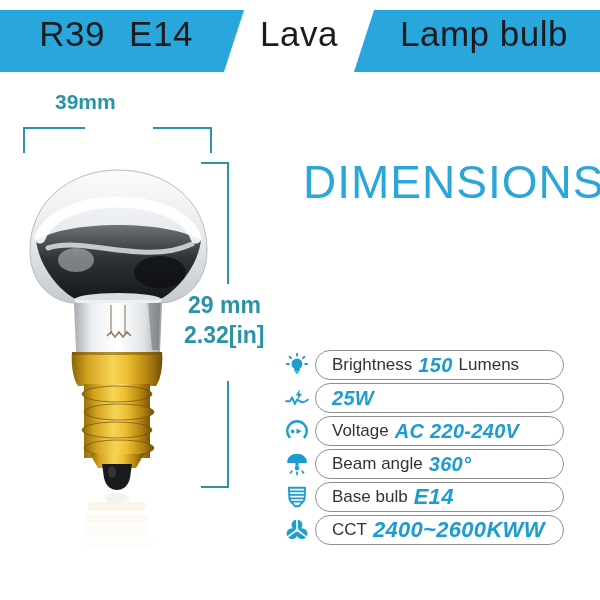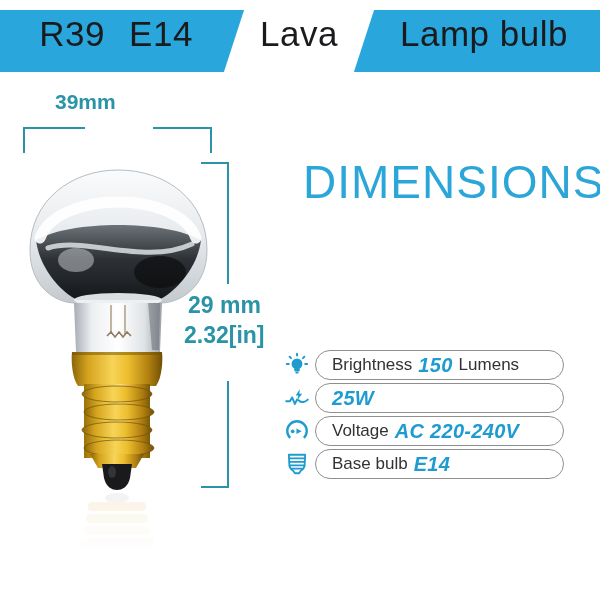--- a/index.html
+++ b/index.html
@@ -188,33 +188,74 @@
             <path d="M11.5,9.8 L16.3,12.3 L11.5,14.8 Z" fill="currentColor"></path>
           </svg>
       </span>
       <div class="pill">
         <span class="lbl">Voltage</span>
         <span class="val">AC 220-240V</span>
         <span class="lbl"></span>
       </div>
     </div>
 
+    <div class="spec-row">
+      <span class="icon">
+        <svg viewBox="0 0 24 24">
+            <path d="M3,10 C3,5.5 7,2.5 12,2.5 C17,2.5 21,5.5 21,10 L21,11 L3,11 Z" fill="currentColor"></path>
+            <rect x="10.5" y="11" width="3" height="2.6" fill="currentColor"></rect>
+            <circle cx="12" cy="15.8" r="2.1" fill="currentColor"></circle>
+            <g stroke="currentColor" stroke-width="1.6" stroke-linecap="round">
+              <line x1="7.2" y1="18.6" x2="6" y2="20.2"></line>
+              <line x1="12" y1="19.6" x2="12" y2="21.6"></line>
+              <line x1="16.8" y1="18.6" x2="18" y2="20.2"></line>
+            </g>
+          </svg>
+      </span>
+      <div class="pill">
+        <span class="lbl">Beam angle</span>
+        <span class="val">360°</span>
+        <span class="lbl"></span>
+      </div>
+    </div>
 
     <div class="spec-row">
       <span class="icon">
         <svg viewBox="0 0 24 24" fill="none" stroke="currentColor" stroke-width="1.7" stroke-linecap="round" stroke-linejoin="round">
             <path d="M4.5,3.5 L19.5,3.5 L19,13.5 C18.8,15.8 17,17.3 15.5,18.3 L14,20.5 L10,20.5 L8.5,18.3 C7,17.3 5.2,15.8 5,13.5 Z"></path>
             <line x1="4.8" y1="6.8" x2="19.2" y2="6.8"></line>
             <line x1="5" y1="10" x2="19" y2="10"></line>
             <line x1="5.3" y1="13.2" x2="18.7" y2="13.2"></line>
             <line x1="7" y1="16.2" x2="17" y2="16.2"></line>
           </svg>
       </span>
       <div class="pill">
         <span class="lbl">Base bulb</span>
         <span class="val">E14</span>
         <span class="lbl"></span>
       </div>
     </div>
 
+    <div class="spec-row">
+      <span class="icon">
+        <svg viewBox="0 0 24 24">
+            <g fill="currentColor">
+              <circle cx="12" cy="7.2" r="5"></circle>
+              <circle cx="7.4" cy="15.3" r="5"></circle>
+              <circle cx="16.6" cy="15.3" r="5"></circle>
+            </g>
+            <g stroke="#ffffff" stroke-width="1.5" stroke-linecap="round">
+              <line x1="12" y1="12" x2="12" y2="2.4"></line>
+              <line x1="12" y1="12" x2="3.6" y2="18.2"></line>
+              <line x1="12" y1="12" x2="20.4" y2="18.2"></line>
+            </g>
+            <circle cx="12" cy="12" r="1.6" fill="#ffffff"></circle>
+          </svg>
+      </span>
+      <div class="pill">
+        <span class="lbl">CCT</span>
+        <span class="val">2400~2600KWW</span>
+        <span class="lbl"></span>
+      </div>
+    </div>
 
   </div>
 </div>
 
 </body></html>

